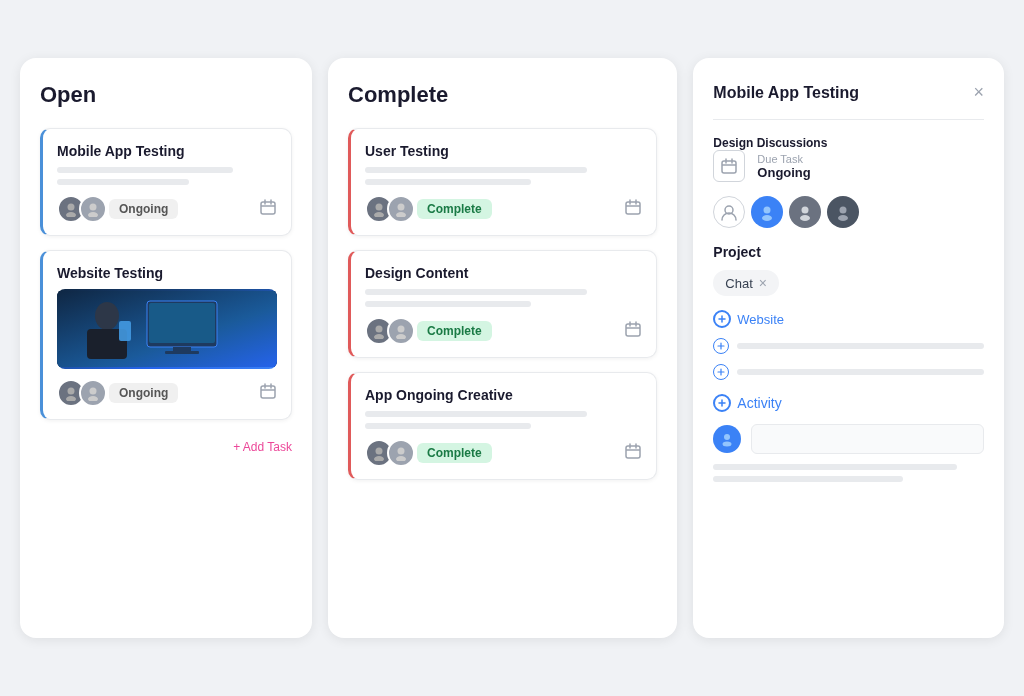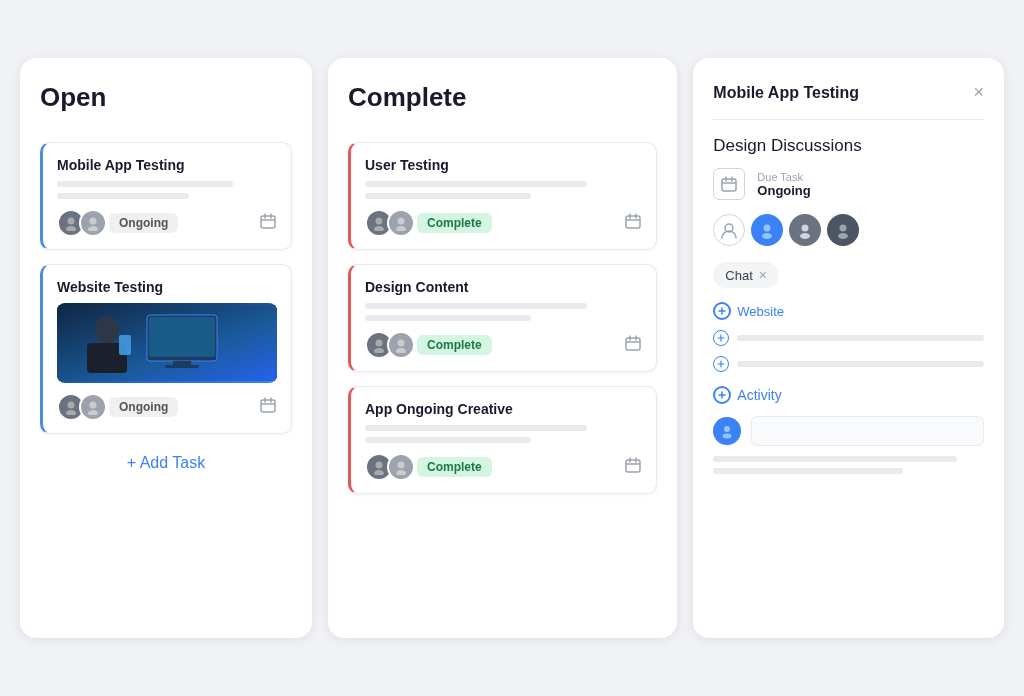--- a/index.html
+++ b/index.html
@@ -31,24 +31,24 @@
     }
     .column-complete {
       width: 360px;
       min-height: 580px;
     }
     .column-detail {
       width: 320px;
       min-height: 580px;
     }
     .column-title {
-      font-size: 26px;
+      font-size: 22px;
       font-weight: 700;
       color: #1a1a2e;
-      margin-bottom: 29px;
+      margin-bottom: 20px;
     }
     .task-card {
       background: #fff;
       border-radius: 10px;
       border: 1px solid #e8eaed;
       border-left: 3px solid #4A90D9;
       padding: 14px 14px 12px;
       margin-bottom: 14px;
       box-shadow: 0 1px 4px rgba(0,0,0,0.06);
     }
@@ -130,24 +130,24 @@
       justify-content: center;
     }
     
     .website-img {
       background: linear-gradient(160deg, #0f2744 0%, #1a4a8a 40%, #2563EB 70%, #3b82f6 100%);
       display: flex;
       align-items: center;
       justify-content: center;
     }
     .add-task {
-      text-align: center;
+      text-align: right;
       margin-top: 20px;
-      color: #3b82f6;
-      font-size: 16px;
+      color: #ec4899;
+      font-size: 12px;
       font-weight: 500;
       cursor: pointer;
     }
     
     .detail-header {
       display: flex;
       align-items: center;
       justify-content: space-between;
       margin-bottom: 16px;
     }
@@ -162,24 +162,23 @@
       cursor: pointer;
       background: none;
       border: none;
     }
     .divider {
       height: 1px;
       background: #e8eaed;
       margin-bottom: 16px;
     }
     .section-title {
-      font-size: 17px;
-      font-weight: 400;
+      font-size: 12px;
+      font-weight: 700;
       color: #1a1a2e;
-      margin-bottom: 12px;
     }
     .meta-row {
       display: flex;
       align-items: center;
       gap: 12px;
       margin-bottom: 14px;
     }
     .meta-icon {
       width: 32px;
       height: 32px;
@@ -577,20 +576,21 @@
       </div>
       <div class="member-avatar" style="background:#4B5563;">
         <svg width="18" height="18" viewBox="0 0 18 18">
             <circle cx="9" cy="7" r="3.5" fill="#9CA3AF"></circle>
             <ellipse cx="9" cy="15" rx="5" ry="3" fill="#9CA3AF"></ellipse>
           </svg>
       </div>
     </div>
 
     
+    <div class="project-label">Project</div>
     <div class="project-tag">
       <span>Chat</span>
       <span class="project-tag-x">×</span>
     </div>
 
     
     <div class="advanced-link">
       <div class="circle-icon">
         <svg width="10" height="10" viewBox="0 0 10 10">
             <path d="M5 2v6M2 5h6" stroke="#3B82F6" stroke-width="1.5" stroke-linecap="round"></path>

